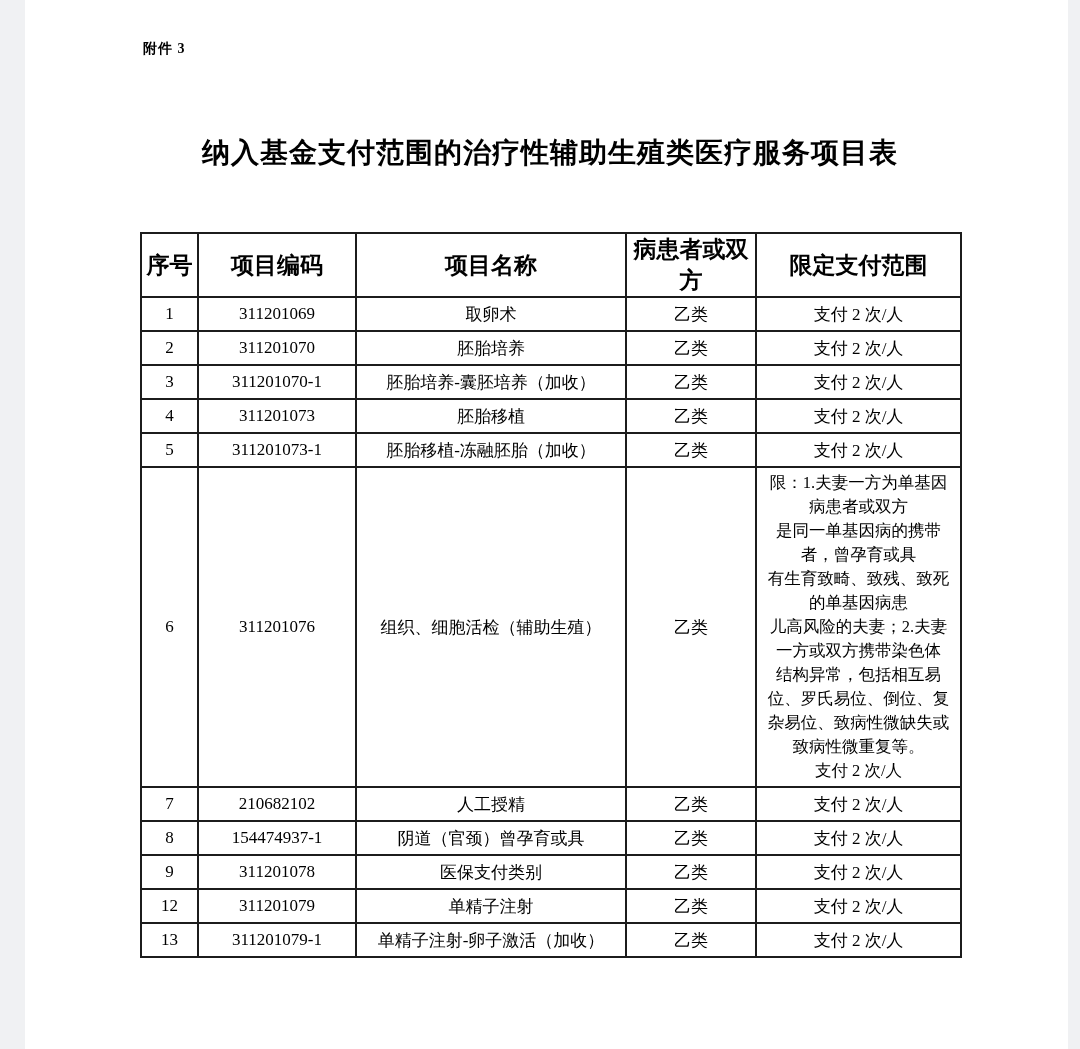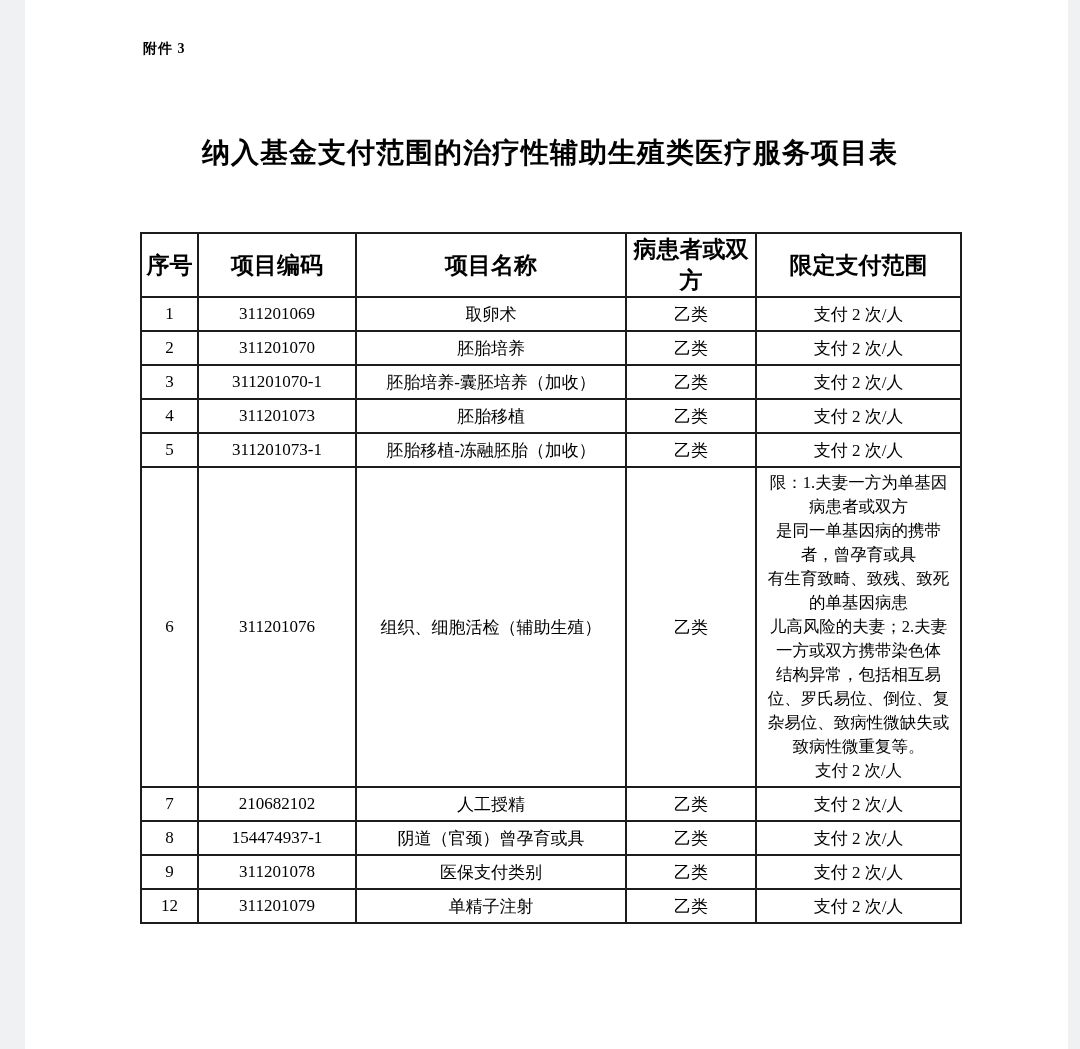--- a/index.html
+++ b/index.html
@@ -141,14 +141,21 @@
     <td class="cell-category">乙类</td>
     <td class="cell-scope">支付 2 次/人</td>
   </tr>
       <tr>
     <td class="cell-no">12</td>
     <td class="cell-code">311201079</td>
     <td class="cell-name">单精子注射</td>
     <td class="cell-category">乙类</td>
     <td class="cell-scope">支付 2 次/人</td>
   </tr>
+      <tr>
+    <td class="cell-no">13</td>
+    <td class="cell-code">311201079-1</td>
+    <td class="cell-name">单精子注射-卵子激活（加收）</td>
+    <td class="cell-category">乙类</td>
+    <td class="cell-scope">支付 2 次/人</td>
+  </tr>
     </tbody>
 </table>
 
 </body></html>

